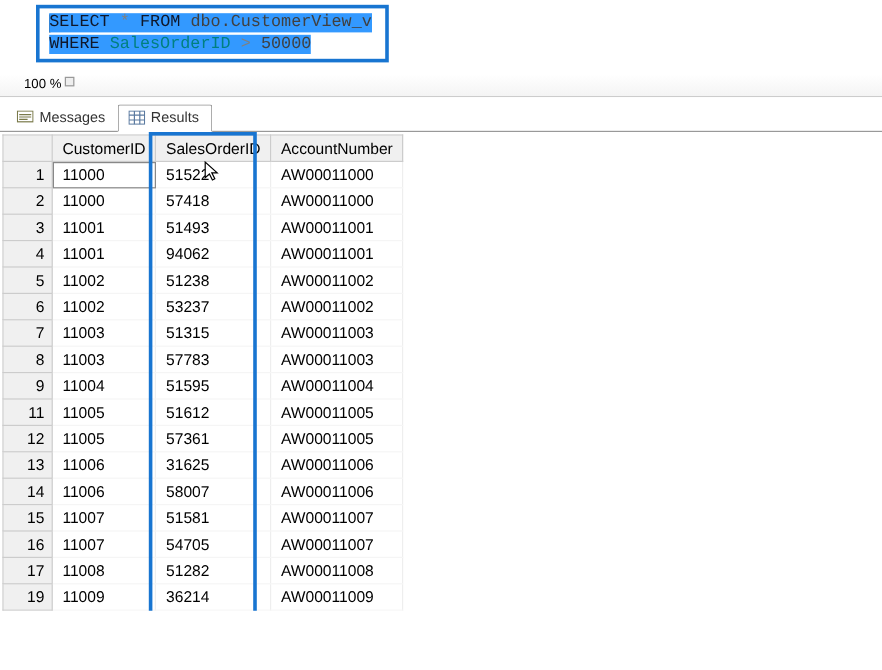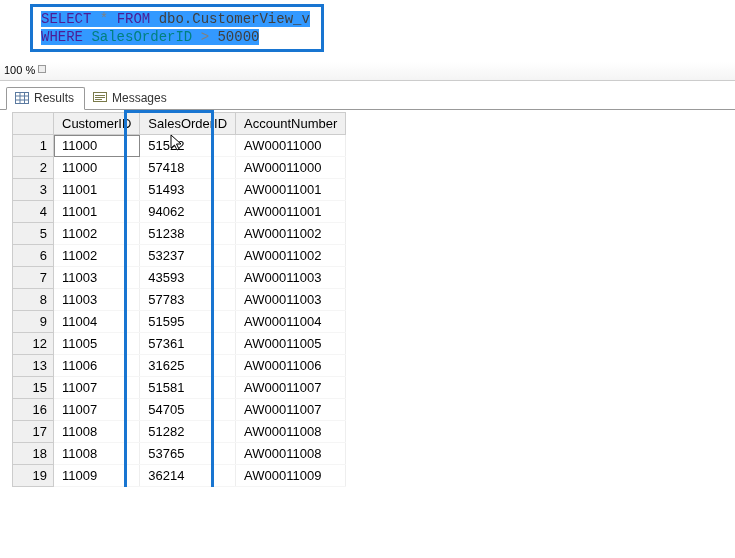--- a/index.html
+++ b/index.html
@@ -23,37 +23,37 @@
     background: #fff;
     min-width: 270px;
   }
   .code-line {
     font-family: Consolas, "Courier New", monospace;
     font-size: 14px;
     line-height: 18px;
     white-space: pre;
   }
   .sel { background: #3399ff; color: #000; }
-  .kw { color: #4c1d95; }
+  .kw { color: #0f172a; }
   .op { color: #808080; }
   .obj { color: #008080; }
   .kwobj { color: #404040; }
   .num { color: #404040; }
   .cursor-caret {
     display: inline-block;
     width: 1px;
     height: 15px;
     background: #000;
     vertical-align: text-bottom;
     margin-right: -1px;
   }
   .zoom-bar {
     font-size: 11px;
     color: #000;
-    padding: 2px 0 4px 4px;
+    padding: 2px 0 4px 20px;
     border-bottom: 1px solid #ccc;
     background: linear-gradient(#fff,#f4f4f4);
   }
   .zoom-handle {
     display: inline-block;
     width: 6px; height: 6px;
     border: 1px solid #999;
     background: #eee;
     margin-left: 3px;
     vertical-align: 1px;
@@ -81,21 +81,21 @@
     border-bottom: 1px solid #fff;
     margin-bottom: -1px;
     border-radius: 2px 2px 0 0;
   }
   .tab-icon {
     display: inline-flex;
   }
   svg { display: block; }
   .grid-wrap {
     position: relative;
-    padding: 2px 0 0 12px;
+    padding: 2px 0 0 2px;
   }
   table.results {
     border-collapse: collapse;
     font-size: 13px;
   }
   table.results th {
     background: #f0f0f0;
     font-weight: 400;
     text-align: left;
     padding: 3px 8px 3px 8px;
@@ -143,42 +143,42 @@
     <div class="code-line"><span class="cursor-caret"></span><span class="sel"><span class="kw">SELECT</span><span class="op"> * </span><span class="kw">FROM</span><span class="kwobj"> dbo.CustomerView_v</span></span></div>
     <div class="code-line"><span class="sel"><span class="kw">WHERE</span><span class="obj"> SalesOrderID </span><span class="op">&gt;</span><span class="num"> 50000</span></span></div>
   </div>
 </div>
 
 <div class="zoom-bar">
   <span>100 %</span><span class="zoom-handle"></span>
 </div>
 
 <div class="tabs-row">
+  <div class="tab">
+    <span class="tab-icon">
+      <svg width="14" height="12" viewBox="0 0 14 12">
+        <rect x="0.5" y="0.5" width="13" height="9" fill="#fff" stroke="#7a7a4a"></rect>
+        <line x1="2" y1="3.5" x2="12" y2="3.5" stroke="#7a7a4a"></line>
+        <line x1="2" y1="5.5" x2="12" y2="5.5" stroke="#7a7a4a"></line>
+        <line x1="2" y1="7.5" x2="9" y2="7.5" stroke="#7a7a4a"></line>
+      </svg>
+    </span>
+    <span>Messages</span>
+  </div>
   <div class="tab active">
     <span class="tab-icon">
       <svg width="14" height="12" viewBox="0 0 14 12">
         <rect x="0.5" y="0.5" width="13" height="11" fill="#fff" stroke="#5b7aa0"></rect>
         <line x1="0.5" y1="4" x2="13.5" y2="4" stroke="#5b7aa0"></line>
         <line x1="0.5" y1="8" x2="13.5" y2="8" stroke="#5b7aa0"></line>
         <line x1="5" y1="0.5" x2="5" y2="11.5" stroke="#5b7aa0"></line>
         <line x1="9.5" y1="0.5" x2="9.5" y2="11.5" stroke="#5b7aa0"></line>
       </svg>
     </span>
     <span>Results</span>
-  </div>
-  <div class="tab">
-    <span class="tab-icon">
-      <svg width="14" height="12" viewBox="0 0 14 12">
-        <rect x="0.5" y="0.5" width="13" height="9" fill="#fff" stroke="#7a7a4a"></rect>
-        <line x1="2" y1="3.5" x2="12" y2="3.5" stroke="#7a7a4a"></line>
-        <line x1="2" y1="5.5" x2="12" y2="5.5" stroke="#7a7a4a"></line>
-        <line x1="2" y1="7.5" x2="9" y2="7.5" stroke="#7a7a4a"></line>
-      </svg>
-    </span>
-    <span>Messages</span>
   </div>
 </div>
 
 <div class="grid-wrap">
   <table class="results">
     <thead>
       <tr>
         <th class="rowhdr"></th>
         <th>CustomerID</th>
         <th>SalesOrderID</th>
@@ -218,69 +218,75 @@
         </tr>
         <tr>
           <td class="rownum">6</td>
           <td>11002</td>
           <td>53237</td>
           <td>AW00011002</td>
         </tr>
         <tr>
           <td class="rownum">7</td>
           <td>11003</td>
-          <td>43593</td>
+          <td>51315</td>
           <td>AW00011003</td>
         </tr>
         <tr>
           <td class="rownum">8</td>
           <td>11003</td>
           <td>57783</td>
           <td>AW00011003</td>
         </tr>
         <tr>
           <td class="rownum">9</td>
           <td>11004</td>
           <td>51595</td>
           <td>AW00011004</td>
         </tr>
         <tr>
+          <td class="rownum">11</td>
+          <td>11005</td>
+          <td>51612</td>
+          <td>AW00011005</td>
+        </tr>
+        <tr>
           <td class="rownum">12</td>
           <td>11005</td>
           <td>57361</td>
           <td>AW00011005</td>
         </tr>
         <tr>
           <td class="rownum">13</td>
           <td>11006</td>
           <td>31625</td>
           <td>AW00011006</td>
         </tr>
         <tr>
+          <td class="rownum">14</td>
+          <td>11006</td>
+          <td>58007</td>
+          <td>AW00011006</td>
+        </tr>
+        <tr>
           <td class="rownum">15</td>
           <td>11007</td>
           <td>51581</td>
           <td>AW00011007</td>
         </tr>
         <tr>
           <td class="rownum">16</td>
           <td>11007</td>
           <td>54705</td>
           <td>AW00011007</td>
         </tr>
         <tr>
           <td class="rownum">17</td>
           <td>11008</td>
           <td>51282</td>
-          <td>AW00011008</td>
-        </tr>
-        <tr>
-          <td class="rownum">18</td>
-          <td>11008</td>
-          <td>53765</td>
           <td>AW00011008</td>
         </tr>
         <tr>
           <td class="rownum">19</td>
           <td>11009</td>
           <td>36214</td>
           <td>AW00011009</td>
         </tr>
       </tbody>
   </table>

